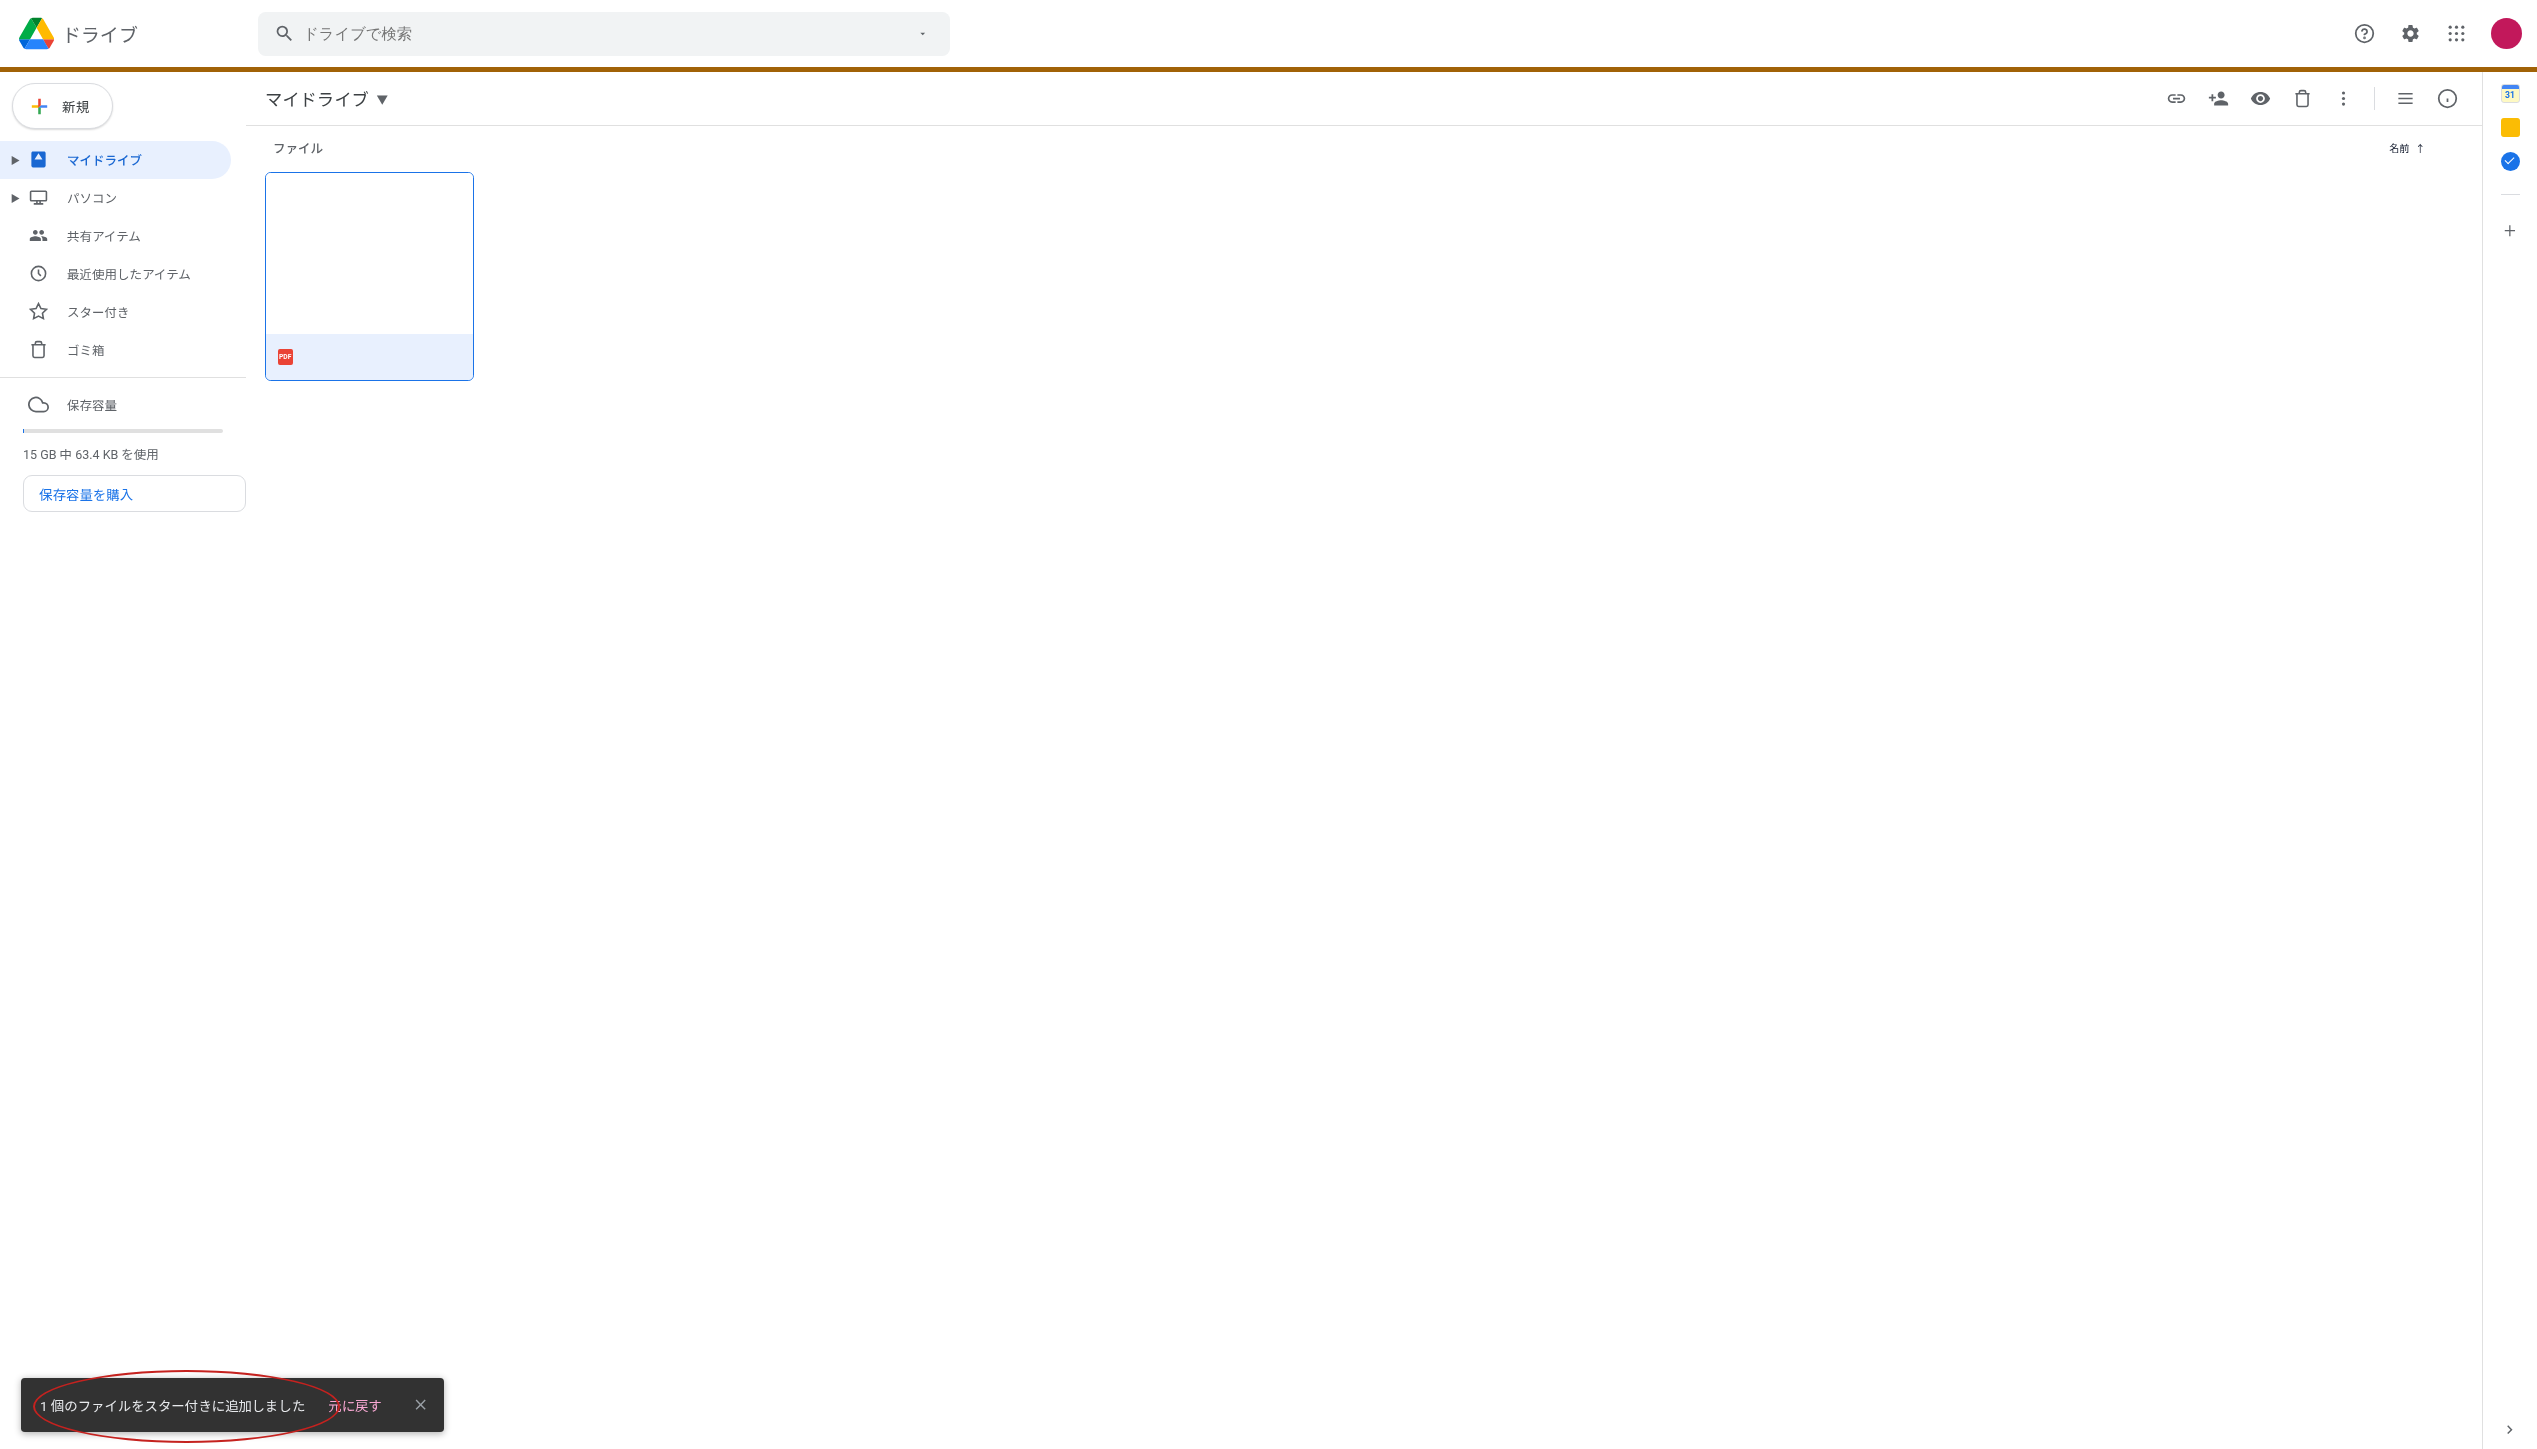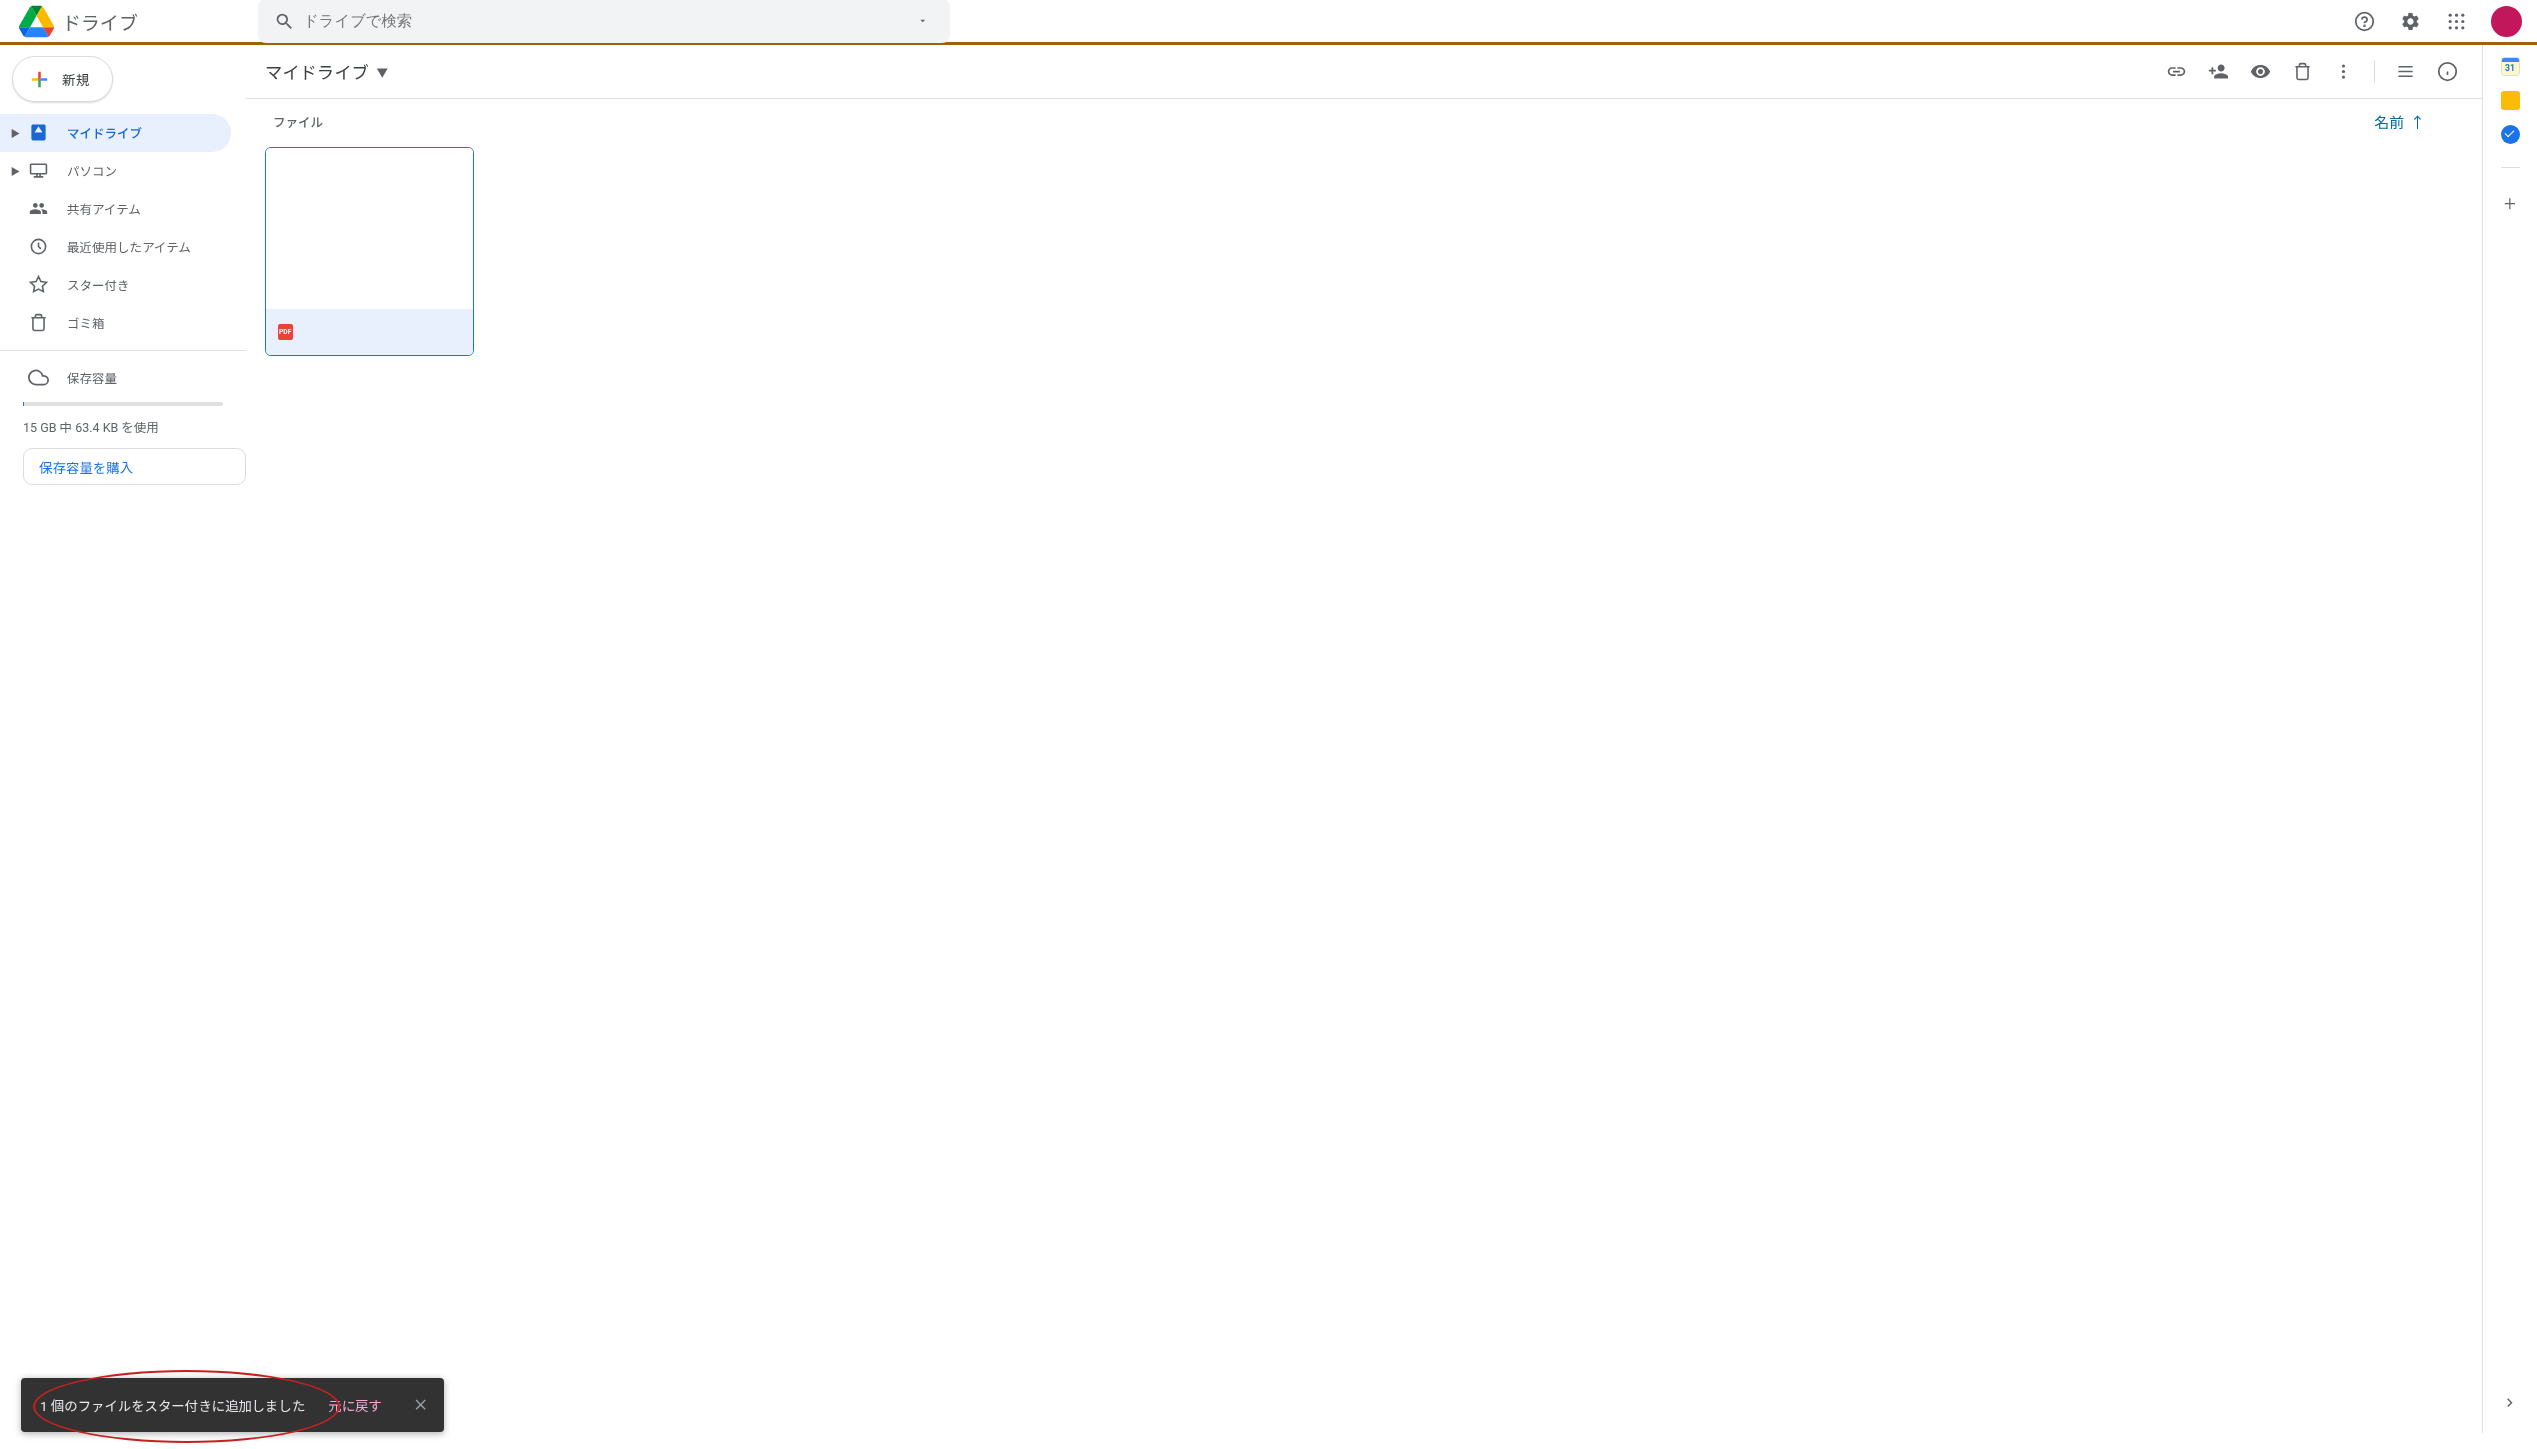--- a/index.html
+++ b/index.html
@@ -1,19 +1,19 @@
 <!DOCTYPE html>
 <html><head>
 <meta charset="utf-8">
 <style>
   * { box-sizing: border-box; margin: 0; padding: 0; }
   html, body { height: 100%; width: 100%; font-family: "Roboto", "Noto Sans JP", Arial, sans-serif; background: #fff; color: #3c4043; overflow: hidden; }
   
   
-  .header { display: flex; align-items: center; height: 45px; padding: 0 7.7px 0 11.5px; border-bottom: 3px solid #a16207; }
+  .header { display: flex; align-items: center; height: 72px; padding: 0 7.7px 0 11.5px; border-bottom: 5px solid #a16207; }
   .logo-wrap { display: flex; align-items: center; gap: 7.7px; width: 246px; padding-left: 7.7px; }
   .logo-text { font-size: 19px; color: #5f6368; }
   .search-wrap { flex: 1; display: flex; justify-content: flex-start; }
   .search-bar { display: flex; align-items: center; background: #f1f3f4; border-radius: 7.7px; height: 44px; width: 692px; padding: 0 7.7px; }
   .search-bar .s-icon { width: 38px; height: 38px; display:flex; align-items:center; justify-content:center; color:#5f6368; }
   .search-bar input { flex:1; border:none; background:transparent; font-size:15.3px; outline:none; color:#5f6368; }
   .search-bar .caret { width:38px; display:flex; align-items:center; justify-content:center; color:#5f6368; }
   .header-right { display:flex; align-items:center; gap:7.7px; padding: 0 7.7px; }
   .icon-btn { width:38px; height:38px; border-radius:50%; display:flex; align-items:center; justify-content:center; color:#5f6368; cursor:pointer; }
   .avatar { width:31px; height:31px; border-radius:50%; background:#c2185b; margin-left:7.7px; }
@@ -40,21 +40,21 @@
   
   .main { flex:1; border-right: 1px solid #e0e0e0; display:flex; flex-direction:column; }
   .main-header { display:flex; align-items:center; height:54px; padding: 0 15.3px 0 19px; border-bottom:1px solid #e0e0e0; }
   .breadcrumb { display:flex; align-items:center; gap:7.7px; font-size:17.3px; color:#3c4043; }
   .breadcrumb .bc-caret { color:#5f6368; font-size:11.5px; }
   .main-actions { margin-left:auto; display:flex; align-items:center; gap:3.8px; }
   .divider-v { width:1px; height:23px; background:#dadce0; margin: 0 7.7px; }
   
   .list-header { display:flex; align-items:center; padding: 11.5px 19px 7.7px 27px; }
   .lh-left { font-size:12.5px; color:#5f6368; font-weight:500; }
-  .lh-right { margin-left:auto; display:flex; align-items:center; gap:5.8px; font-size:15px; color:#0369a1; cursor:pointer; padding-right: 38px; }
+  .lh-right { margin-left:auto; display:flex; align-items:center; gap:5.8px; font-size:10px; color:#0f172a; cursor:pointer; padding-right: 38px; }
   
   .files-grid { padding: 7.7px 19px; display:flex; gap:15.3px; flex-wrap:wrap;align-items:center; }
   .file-card { width: 209px; height: 209px; border:1px solid #1a73e8; border-radius:5.8px; overflow:hidden; display:flex; flex-direction:column; cursor:pointer; }
   .file-preview { flex:1; background:#fff; }
   .file-footer { height:46px; background:#e8f0fe; display:flex; align-items:center; padding: 0 11.5px; gap:9.6px; }
   .pdf-badge { width:15.3px; height:15.3px; background:#ea4335; border-radius:1.9px; color:#fff; font-size:6.7px; font-weight:bold; display:flex; align-items:center; justify-content:center; }
   
   
   .rail { width:54px; display:flex; flex-direction:column; align-items:center; padding-top:11.5px; gap:15.3px; }
   .rail-icon { width:19px; height:19px; border-radius:2.9px; display:flex; align-items:center; justify-content:center; cursor:pointer; }

